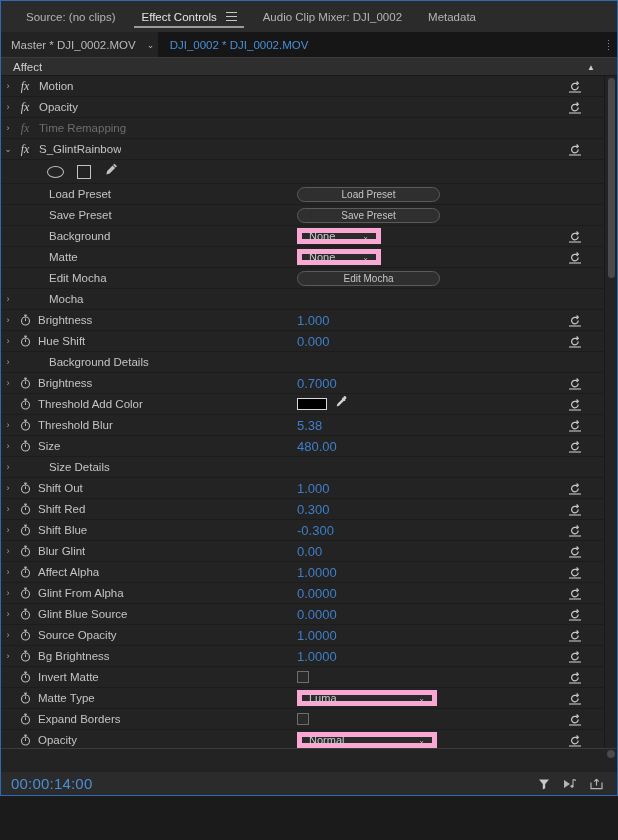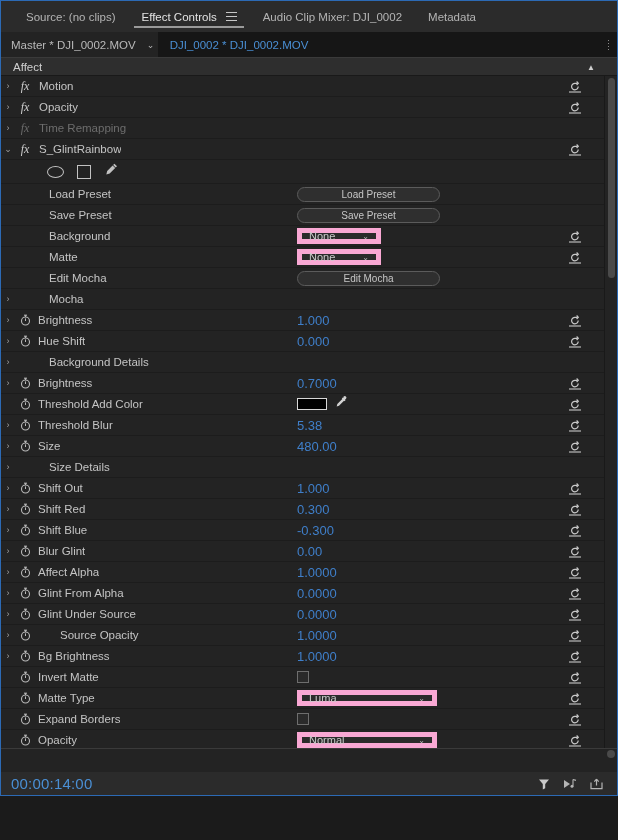--- a/index.html
+++ b/index.html
@@ -751,21 +751,21 @@
         <div class="row">
           <span class="twirl">›</span>
           <span class="sw">
             <svg width="11" height="12" viewBox="0 0 11 12">
               <circle cx="5.5" cy="7" r="4" fill="none" stroke="#b9b9b9" stroke-width="1.1"></circle>
               <path d="M5.5 4.4V7" stroke="#b9b9b9" stroke-width="1"></path>
               <path d="M4 1.2h3" stroke="#b9b9b9" stroke-width="1.1"></path>
               <path d="M5.5 1.2v1.8" stroke="#b9b9b9" stroke-width="1.1"></path>
             </svg>
           </span>
-          <span class="pname" style="padding-left: 3px;">Glint Under Source</span>
+          <span class="pname" style="padding-left: 3px;">Glint Blue Source</span>
           <div class="valcell">
             <span class="num">0.0000</span>
           </div>
           <span class="resetbtn">
             <svg width="14" height="13" viewBox="0 0 14 13">
               <path d="M10.2 6.6A3.3 3.3 0 1 1 7 3.3h2.6" fill="none" stroke="#c9c9c9" stroke-width="1.2"></path>
               <path d="M8.6 1.5L10.3 3.3 8.6 5.0" fill="none" stroke="#c9c9c9" stroke-width="1.2"></path>
               <path d="M1 12h12" stroke="#c9c9c9" stroke-width="1.1"></path>
             </svg>
           </span>
@@ -773,21 +773,21 @@
         <div class="row">
           <span class="twirl">›</span>
           <span class="sw">
             <svg width="11" height="12" viewBox="0 0 11 12">
               <circle cx="5.5" cy="7" r="4" fill="none" stroke="#b9b9b9" stroke-width="1.1"></circle>
               <path d="M5.5 4.4V7" stroke="#b9b9b9" stroke-width="1"></path>
               <path d="M4 1.2h3" stroke="#b9b9b9" stroke-width="1.1"></path>
               <path d="M5.5 1.2v1.8" stroke="#b9b9b9" stroke-width="1.1"></path>
             </svg>
           </span>
-          <span class="pname" style="padding-left: 3px; margin-left: 22px;">Source Opacity</span>
+          <span class="pname" style="padding-left: 3px;">Source Opacity</span>
           <div class="valcell">
             <span class="num">1.0000</span>
           </div>
           <span class="resetbtn">
             <svg width="14" height="13" viewBox="0 0 14 13">
               <path d="M10.2 6.6A3.3 3.3 0 1 1 7 3.3h2.6" fill="none" stroke="#c9c9c9" stroke-width="1.2"></path>
               <path d="M8.6 1.5L10.3 3.3 8.6 5.0" fill="none" stroke="#c9c9c9" stroke-width="1.2"></path>
               <path d="M1 12h12" stroke="#c9c9c9" stroke-width="1.1"></path>
             </svg>
           </span>

